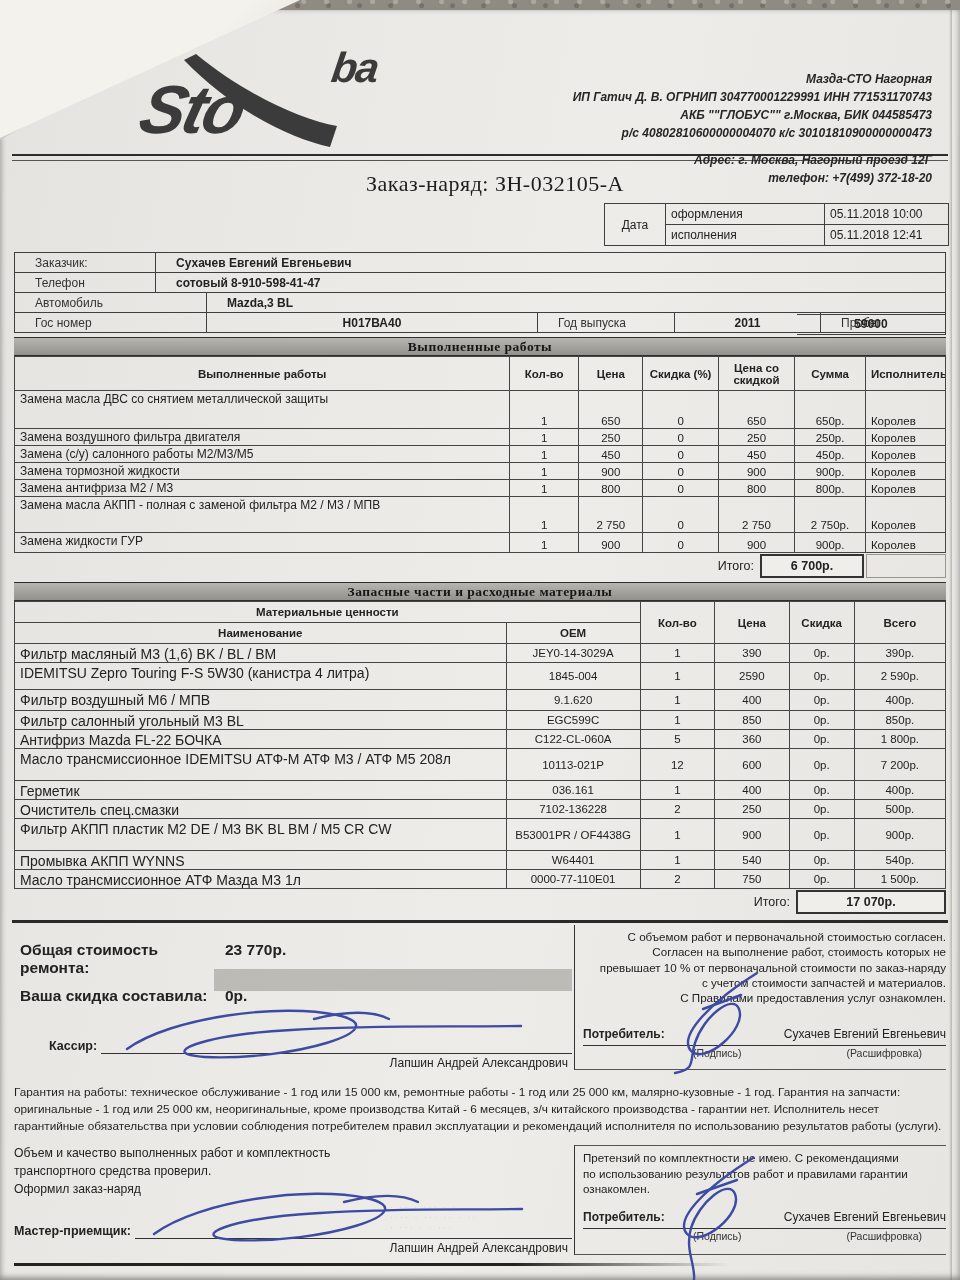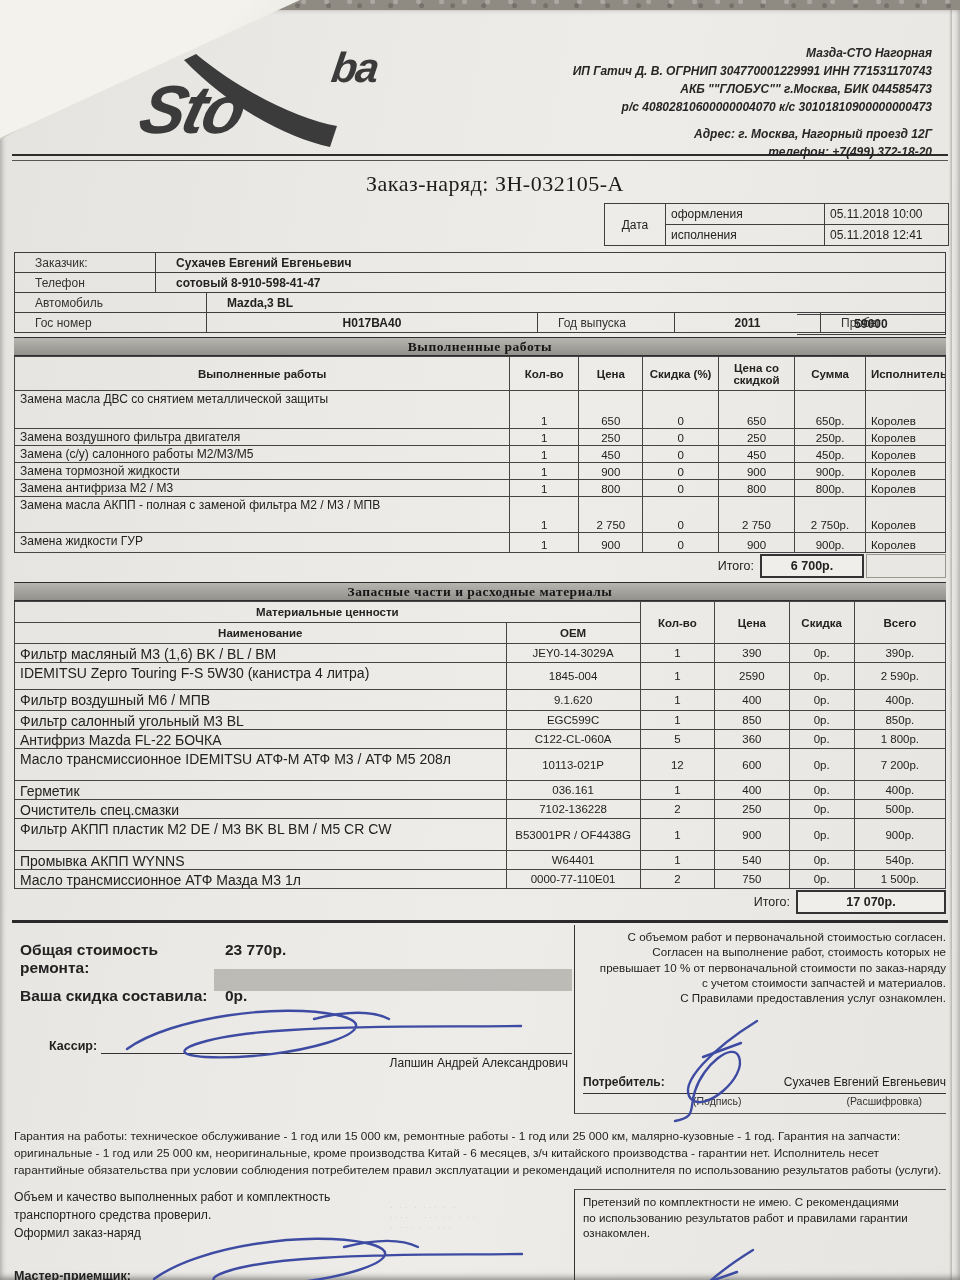--- a/index.html
+++ b/index.html
@@ -34,21 +34,21 @@
     clip-path:polygon(8% 0,100% 0,0 92%,0 0);
     filter:drop-shadow(3px 4px 4px rgba(0,0,0,.35));}
   
   .header{position:relative;height:142px;}
   .logo{position:absolute;left:50px;top:28px;width:330px;height:112px;color:#3b3b3b;}
   .logo .swoosh{position:absolute;left:120px;top:16px;}
   .logo .logo-ba{position:absolute;left:268px;top:6px;font-size:42px;font-weight:bold;
     font-style:italic;letter-spacing:-2px;transform:skewX(-8deg);}
   .logo .logo-sto{position:absolute;left:78px;top:32px;font-size:68px;font-weight:bold;
     font-style:italic;letter-spacing:-3px;transform:skewX(-14deg);}
-  .company{position:absolute;right:14px;top:34px;width:620px;text-align:right;
+  .company{position:absolute;right:14px;top:60px;width:620px;text-align:right;
     font-weight:bold;font-style:italic;font-size:12px;line-height:1.5;color:#262626;}
   .company .gap{height:9px;}
   .hr-heavy{border:0;border-top:2px solid #2c2c2c;margin:2px -2px 0;}
   .hr-thin{border:0;border-top:1px solid #555;margin:4px -2px 0;}
   
   .doc-title{text-align:center;font-family:"Liberation Serif",serif;font-size:22px;
     color:#1d1d1d;margin:10px 0 6px 30px;letter-spacing:.5px;}
   .date-table{margin-left:590px;width:345px;border-collapse:collapse;font-size:12px;}
   .date-table td{border:1px solid #3f3f3f;padding:1px 5px;height:18px;}
   .date-table .dlab{width:50px;text-align:center;border-right:1px solid #3f3f3f;}
@@ -106,21 +106,21 @@
   .cashier-row{position:relative;margin-top:34px;font-size:12.5px;margin-left:35px;}
   .cashier-flex{display:flex;align-items:flex-end;}
   .cashier-lbl{font-weight:bold;padding-bottom:1px;}
   .cashier-line{flex:1;border-bottom:1.5px solid #333;height:14px;margin-left:4px;}
   .cashier-name{text-align:right;font-size:12px;margin-top:2px;padding-right:4px;}
   .consent-box{width:363px;border-left:1.5px solid #333;border-bottom:1px solid #555;
     padding:4px 0 4px 8px;font-size:11.6px;line-height:1.32;text-align:right;}
   .pre{white-space:pre-line;}
   .pot-row{display:flex;align-items:flex-end;margin-top:22px;border-bottom:1px solid #333;
     padding-bottom:2px;font-size:12px;}
-  .pot-row .plbl{font-weight:bold;margin-top:48px;}
+  .pot-row .plbl{font-weight:bold;}
   .pot-row .psp{flex:1;}
   .pot-row .pname{font-size:12px;}
   .sub-row{display:flex;font-size:10.5px;color:#333;margin-top:1px;}
   .sub-row .s1{margin-left:110px;}
   .sub-row .s2{margin-left:auto;margin-right:24px;}
   
   .warranty{font-size:11.8px;line-height:1.45;margin-top:14px;color:#1f1f1f;}
   
   .bottom{display:flex;margin-top:10px;}
   .bot-left{width:558px;position:relative;}

